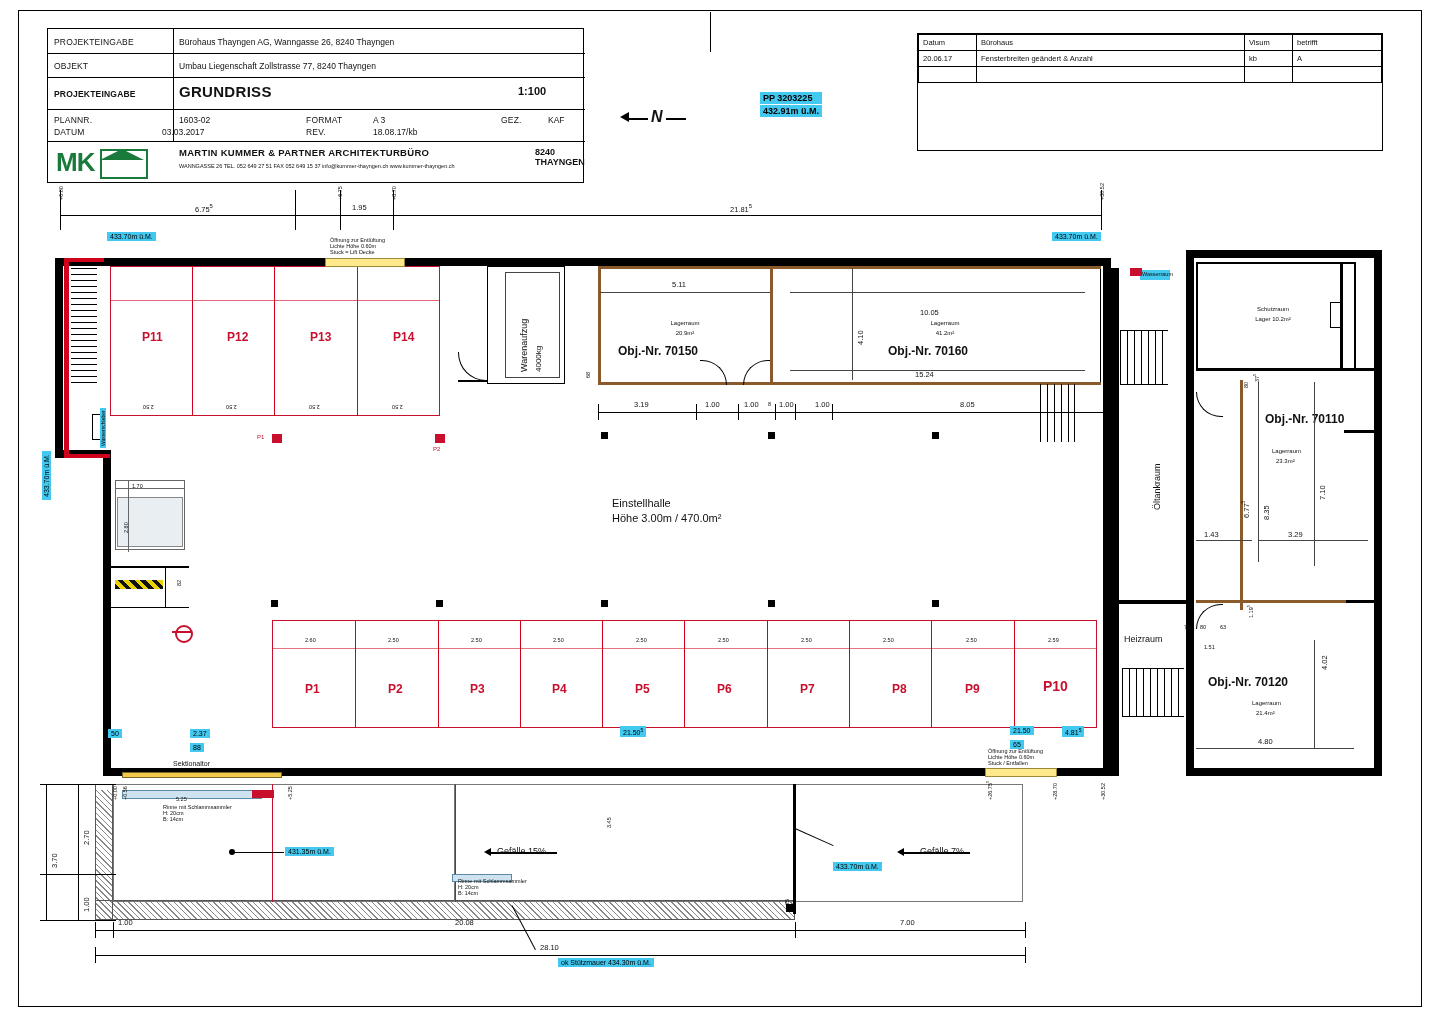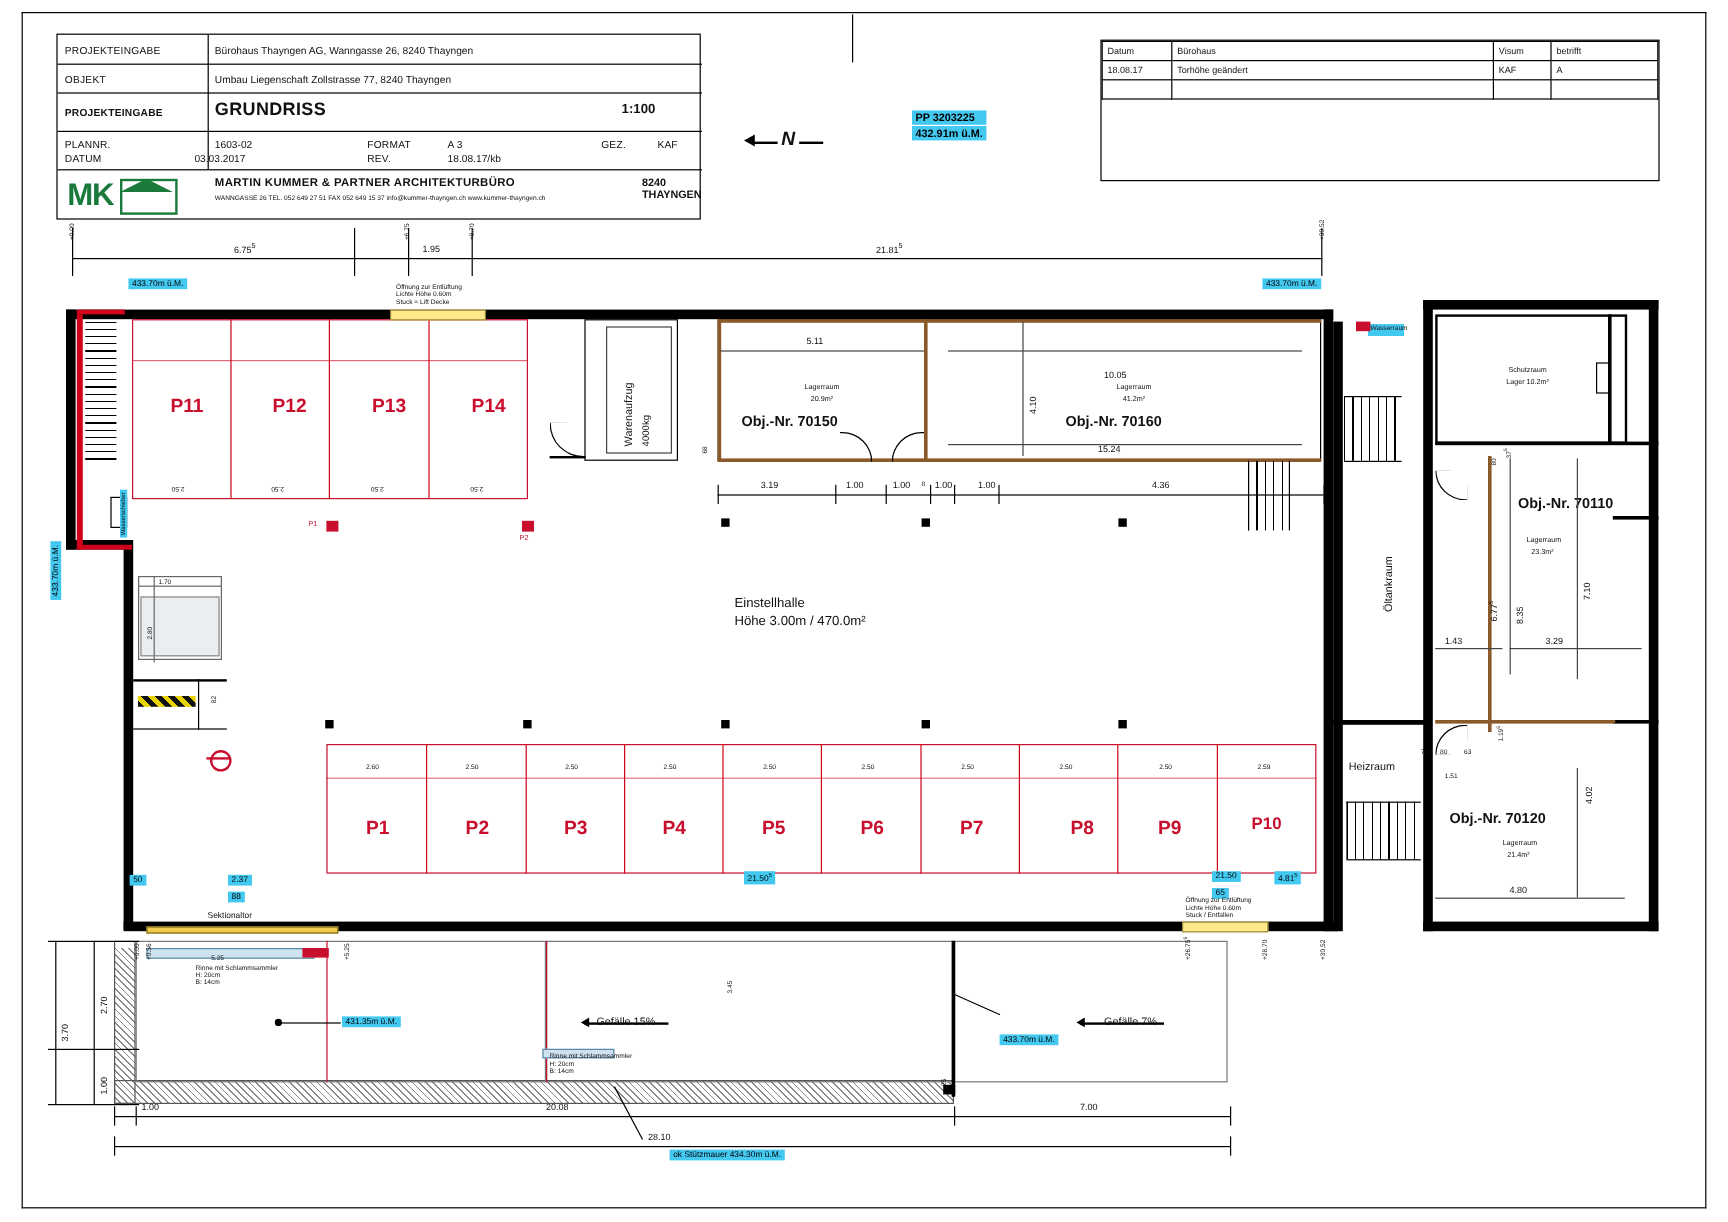--- a/index.html
+++ b/index.html
@@ -32,21 +32,21 @@
   .t8{font-size:8px;}
   .t9{font-size:9px;}
   .t11{font-size:11px;}
   .ctr{text-align:center;}
   .rot90{transform:rotate(-90deg);transform-origin:left top;white-space:nowrap;}
 
   .cyan{background:#43c8f0;color:#000;font-size:7px;padding:1px 3px;white-space:nowrap;}
   .cyanb{background:#43c8f0;color:#000;font-size:9px;font-weight:bold;padding:1px 3px;white-space:nowrap;}
   .yellow{background:#ffe98a;border:1px solid #9a8a3a;box-sizing:border-box;}
 
-  .pslot{color:#c8102e;font-size:16px;font-weight:bold;}
+  .pslot{color:#c8102e;font-size:12px;font-weight:bold;}
   .pslot-s{color:#c8102e;font-size:14px;font-weight:bold;}
   .objnr{font-size:12px;font-weight:bold;}
   .dim{font-size:7.5px;}
 
   .sq{position:absolute;width:7px;height:7px;background:#000;}
   .hatchlite{background:repeating-linear-gradient(45deg,#888 0 1px,transparent 1px 4px);}
   .stair{background:repeating-linear-gradient(to bottom,#000 0 1px,transparent 1px 6px);}
   .stairh{background:repeating-linear-gradient(to right,#000 0 1px,transparent 1px 7px);}
   .warn{background:repeating-linear-gradient(45deg,#111 0 4px,#e8d200 4px 8px);}
 
@@ -109,23 +109,23 @@
   <div class="rev" style="left:917px;top:33px;width:466px;height:118px;">
     <table>
       <tbody>
           <tr>
         <td style="width:58px;">Datum</td>
         <td style="width:268px;">Bürohaus</td>
         <td style="width:48px;">Visum</td>
         <td>betrifft</td>
       </tr>
       <tr>
-        <td>18.08.17</td>
-        <td>Torhöhe geändert</td>
-        <td>KAF</td>
+        <td>20.06.17</td>
+        <td>Fensterbreiten geändert &amp; Anzahl</td>
+        <td>kb</td>
         <td>A</td>
       </tr>
       <tr>
         <td></td>
         <td></td>
         <td></td>
         <td></td>
       </tr>
     </tbody>
       </table>
@@ -246,21 +246,21 @@
   <div class="ln vl" style="left:775px;top:404px;height:16px;"></div>
   <div class="ln vl" style="left:795px;top:404px;height:16px;"></div>
   <div class="ln vl" style="left:832px;top:404px;height:16px;"></div>
   <div class="ln vl" style="left:1103px;top:404px;height:16px;"></div>
   <div class="abs dim" style="left:634px;top:400px;">3.19</div>
   <div class="abs dim" style="left:705px;top:400px;">1.00</div>
   <div class="abs dim" style="left:744px;top:400px;">1.00</div>
   <div class="abs tiny" style="left:768px;top:401px;">8</div>
   <div class="abs dim" style="left:779px;top:400px;">1.00</div>
   <div class="abs dim" style="left:815px;top:400px;">1.00</div>
-  <div class="abs dim" style="left:960px;top:400px;">4.36</div>
+  <div class="abs dim" style="left:960px;top:400px;">8.05</div>
 
   <div class="sq" style="left:601px;top:432px;"></div>
   <div class="sq" style="left:768px;top:432px;"></div>
   <div class="sq" style="left:932px;top:432px;"></div>
 
   <div class="sq" style="left:271px;top:600px;"></div>
   <div class="sq" style="left:436px;top:600px;"></div>
   <div class="sq" style="left:601px;top:600px;"></div>
   <div class="sq" style="left:768px;top:600px;"></div>
   <div class="sq" style="left:932px;top:600px;"></div>

